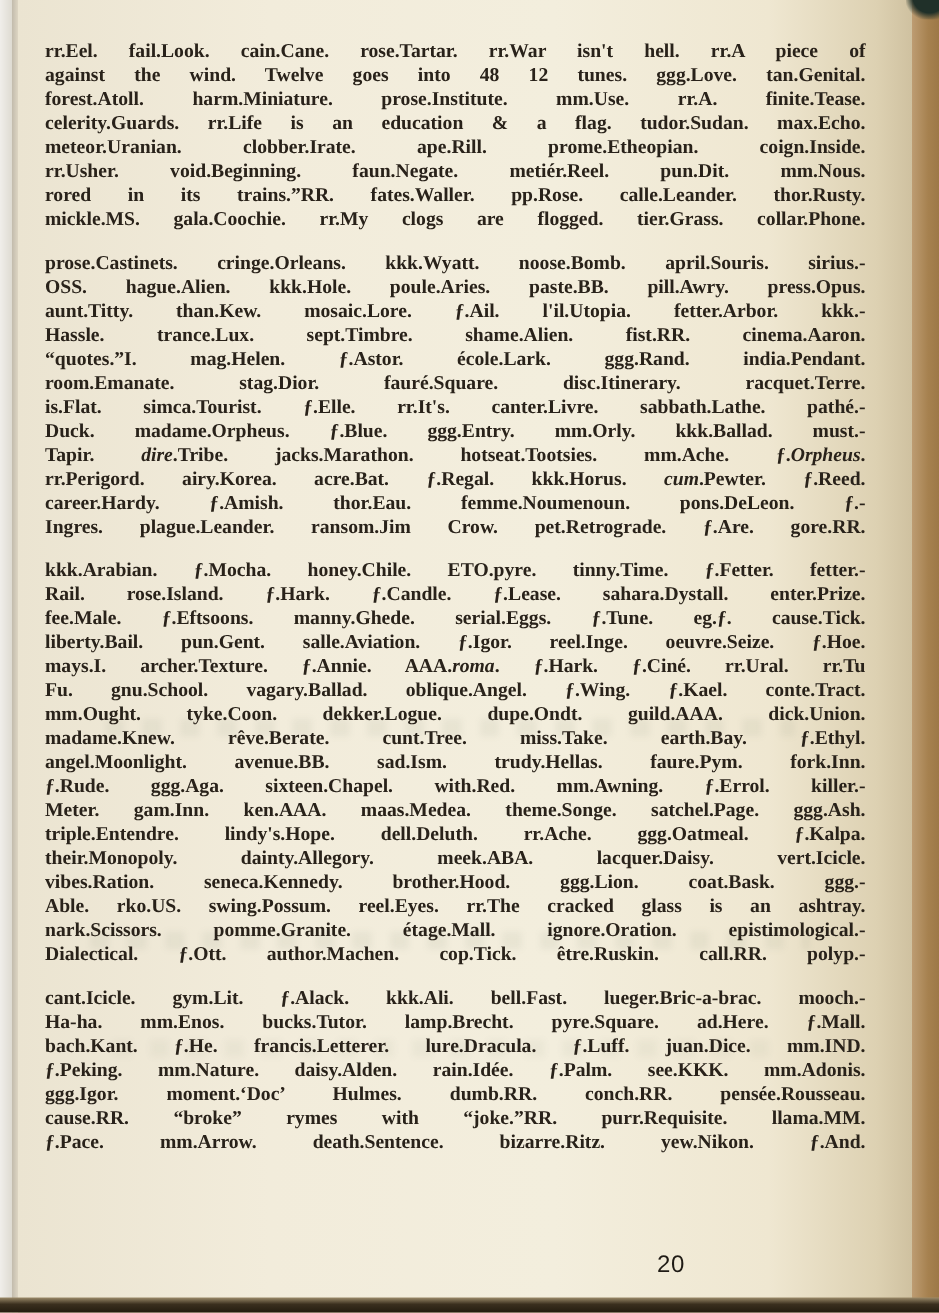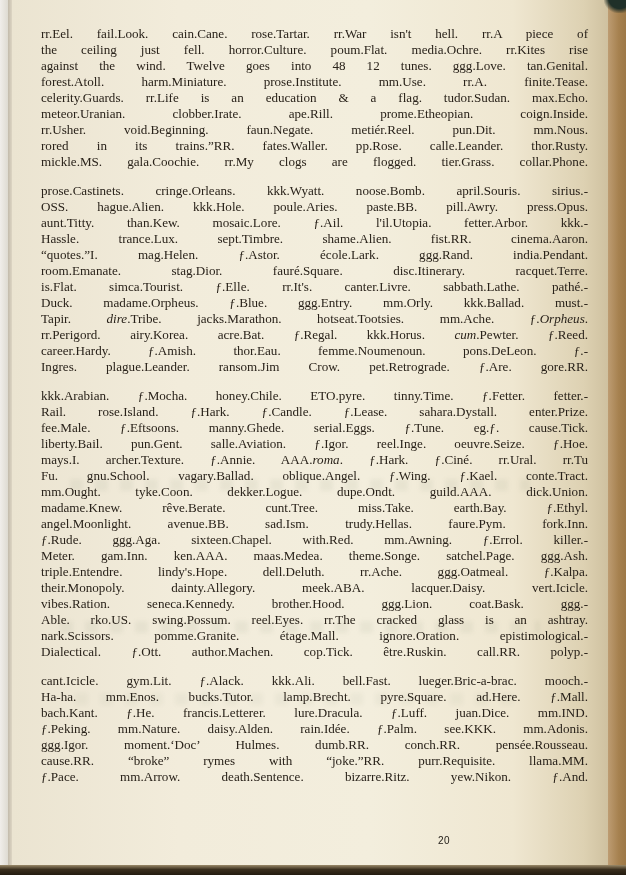--- a/index.html
+++ b/index.html
@@ -25,49 +25,48 @@
   .bottom-band { position:absolute; left:0; top:865px; width:626px; height:10px;
     background:linear-gradient(180deg,#9b8a69 0%,#3a2f1e 45%,#241c10 100%); }
   
   .bleed { position:absolute; height:12px; filter:blur(2px); opacity:.55;
     background:repeating-linear-gradient(90deg, rgba(108,120,96,.14) 0 13px, rgba(108,120,96,0) 13px 25px); }
   .bleed.b1 { left:70px; top:479px; width:460px; }
   .bleed.b2 { left:60px; top:621px; width:480px; }
   .bleed.b3 { left:75px; top:693px; width:440px; opacity:.4; }
 
   
-  .text-block { position:absolute; left:41px; top:26px; width:547px;
-    color:#29221a; font-size:13.1px; line-height:16px;
+  .text-block { position:absolute; left:30px; top:26px; width:547px;
+    color:#29221a; font-size:13.1px; line-height:16px;font-weight:bold;
     -webkit-font-smoothing:antialiased; }
   .para + .para { margin-top:13px; }
   .tline { text-align:justify; text-align-last:justify; word-spacing:1px; }
   .tline i { font-style:italic; }
 
   .page-number { position:absolute; left:438px; top:835px;
     font-family:"Liberation Sans","DejaVu Sans",sans-serif;
-    font-size:10px; letter-spacing:.5px; color:#1f1b15; }
+    font-size:16px; letter-spacing:.5px; color:#1f1b15; }
 </style>
 </head>
 <body>
 
 <div class="scene">
   <div class="page"></div>
   <div class="edge-white"></div>
   <div class="edge-seam"></div>
   <div class="right-band"></div>
   <div class="corner-blob"></div>
 
   <div class="bleed b1"></div>
   <div class="bleed b2"></div>
   <div class="bleed b3"></div>
 
   <div class="text-block">
       <div class="para">
         <div class="tline">rr.Eel. fail.Look. cain.Cane. rose.Tartar. rr.War isn't hell. rr.A piece of</div>
-        <div class="tline">the ceiling just fell. horror.Culture. poum.Flat. media.Ochre. rr.Kites rise</div>
         <div class="tline">against the wind. Twelve goes into 48 12 tunes. ggg.Love. tan.Genital.</div>
         <div class="tline">forest.Atoll. harm.Miniature. prose.Institute. mm.Use. rr.A. finite.Tease.</div>
         <div class="tline">celerity.Guards. rr.Life is an education &amp; a flag. tudor.Sudan. max.Echo.</div>
         <div class="tline">meteor.Uranian. clobber.Irate. ape.Rill. prome.Etheopian. coign.Inside.</div>
         <div class="tline">rr.Usher. void.Beginning. faun.Negate. metiér.Reel. pun.Dit. mm.Nous.</div>
         <div class="tline">rored in its trains.”RR. fates.Waller. pp.Rose. calle.Leander. thor.Rusty.</div>
         <div class="tline">mickle.MS. gala.Coochie. rr.My clogs are flogged. tier.Grass. collar.Phone.</div>
       </div>
       <div class="para">
         <div class="tline">prose.Castinets. cringe.Orleans. kkk.Wyatt. noose.Bomb. april.Souris. sirius.-</div>

